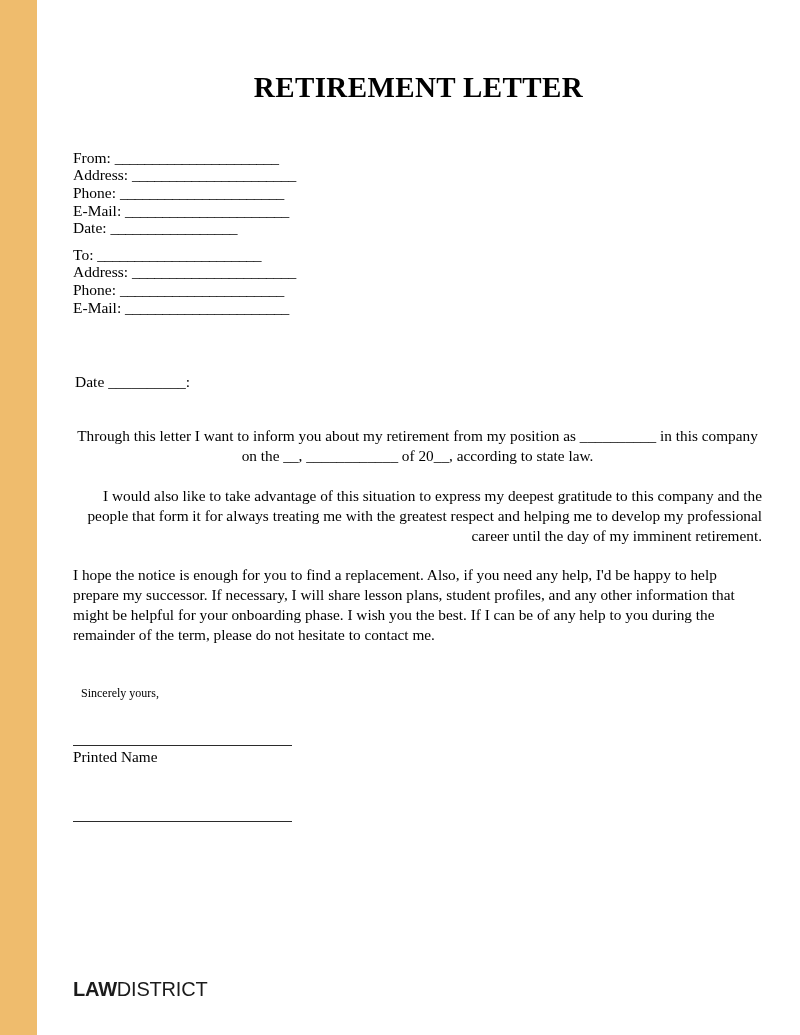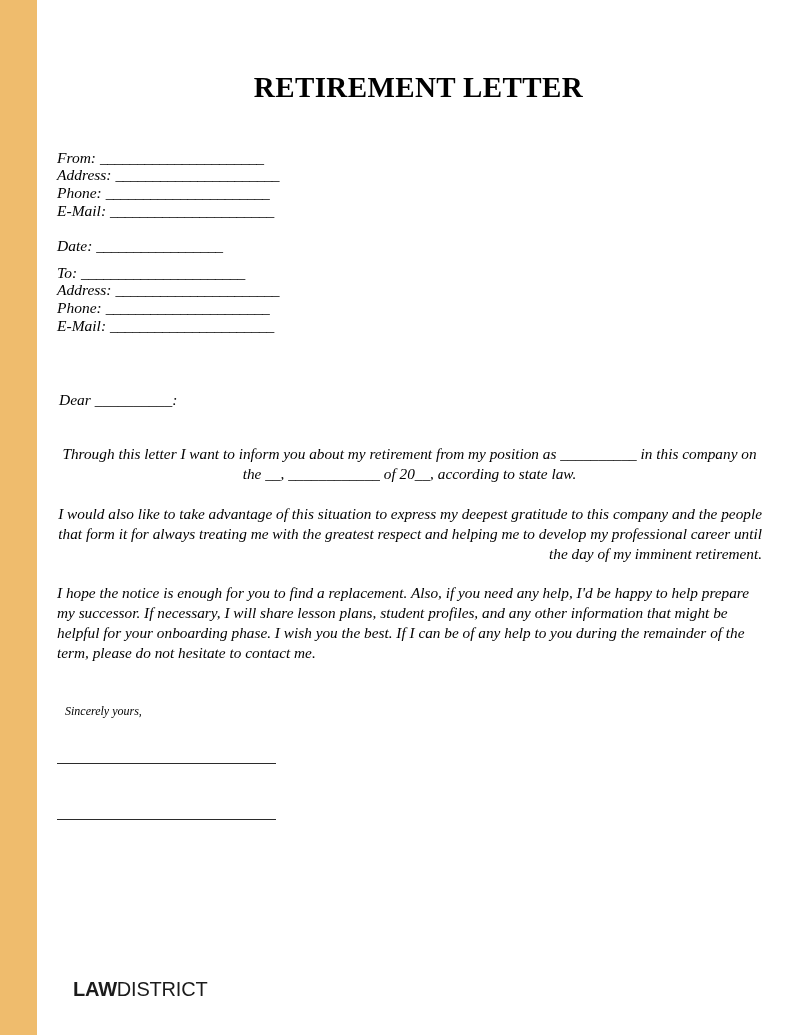--- a/index.html
+++ b/index.html
@@ -48,24 +48,23 @@
     font-weight: bold;
     font-size: 29px;
     letter-spacing: 0.4px;
     color: #000000;
     margin: 0;
     padding-top: 72px;
     line-height: 1.1;
   }
 
   .body-area {
-    padding-left: 20px;
+    padding-left: 36px;
     padding-right: 38px;
     box-sizing: border-box;
-    font-style: italic;
   }
 
   
   .contact-block {
     font-size: 15.5px;
     line-height: 17.6px;
     color: #000000;
   }
   .contact-line {
     white-space: nowrap;
@@ -167,21 +166,21 @@
         <div class="contact-line">
           <span class="field-label">Phone:</span>
           <span class="blank">______________________</span>
         </div>
         <div class="contact-line">
           <span class="field-label">E-Mail:</span>
           <span class="blank">______________________</span>
         </div>
       </div>
 
-      <div class="date-block" style="margin-top:18px;">
+      <div class="date-block" style="">
         <span class="field-label">Date:</span>
         <span class="blank">_________________</span>
       </div>
 
       <div class="contact-block" style="margin-top:9px;">
         <div class="contact-line">
           <span class="field-label">To:</span>
           <span class="blank">______________________</span>
         </div>
         <div class="contact-line">
@@ -191,29 +190,30 @@
         <div class="contact-line">
           <span class="field-label">Phone:</span>
           <span class="blank">______________________</span>
         </div>
         <div class="contact-line">
           <span class="field-label">E-Mail:</span>
           <span class="blank">______________________</span>
         </div>
       </div>
 
-      <div class="salutation" style="margin-top:57px;">Dear __________:</div>
+      <div class="salutation" style="margin-top:57px;">Date __________:</div>
 
       <p class="para" style="margin-top:35px;text-align:center;">Through this letter I want to inform you about my retirement from my position as __________ in this company on the __, ____________ of 20__, according to state law.</p>
       <p class="para" style="margin-top:20px;text-align:right;">I would also like to take advantage of this situation to express my deepest gratitude to this company and the people that form it for always treating me with the greatest respect and helping me to develop my professional career until the day of my imminent retirement.</p>
       <p class="para" style="margin-top:19px;">I hope the notice is enough for you to find a replacement. Also, if you need any help, I'd be happy to help prepare my successor. If necessary, I will share lesson plans, student profiles, and any other information that might be helpful for your onboarding phase. I wish you the best. If I can be of any help to you during the remainder of the term, please do not hesitate to contact me.</p>
 
       <p class="closing" style="margin-top:38px;">Sincerely yours,</p>
 
       <div class="sig-rule" style="margin-top: 42px; border-top-color: rgb(43, 43, 43);"></div>
+      <p class="sig-caption">Printed Name</p>
 
       <div class="sig-rule" style="margin-top: 55px; border-top-color: rgb(43, 43, 43);"></div>
 
     </div>
   </div>
 
   <div id="footer-logo">
     <span id="logo-law">LAW</span><span id="logo-district">DISTRICT</span>
   </div>
 

